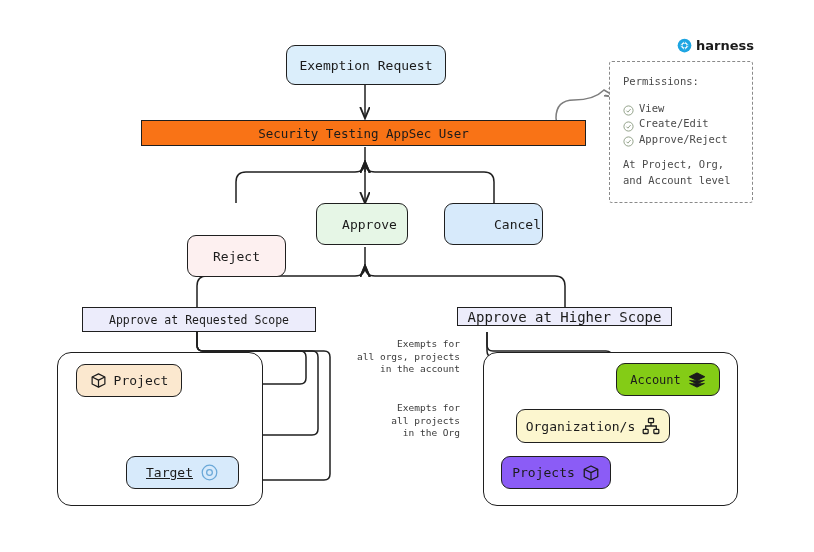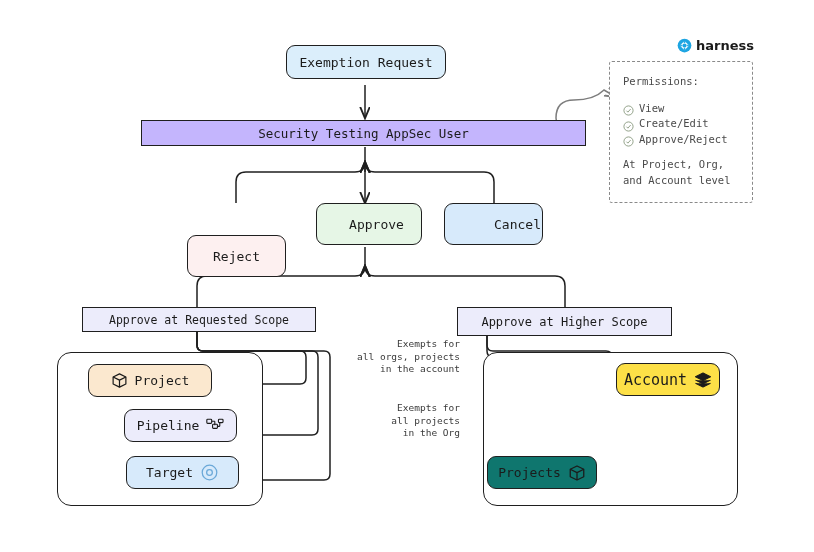--- a/index.html
+++ b/index.html
@@ -69,94 +69,94 @@
       <path d="M113,392 L113,425 L124,425" marker-end="url(#ahg)"></path>
       <path d="M113,392 L113,472 L126,472" marker-end="url(#ahg)"></path>
 
       <path d="M700,396 q12,6 12,16 L712,418 q0,8 -8,8 L670,426" marker-end="url(#ahg)"></path>
 
       <path d="M546,443 q8,4 8,14 L554,466 q0,6 -6,6 L600,472" marker-end="url(#ahg)"></path>
       <path d="M550,443 L550,466 q0,6 -6,6 L602,472" stroke="none"></path>
     </g>
   </svg>
 
-  <div class="node rr" style="left:286px;top:45px;width:160px;height:34px;background:#dbeefb;font-size:13px;">
+  <div class="node rr" style="left:286px;top:45px;width:160px;height:40px;background:#dbeefb;font-size:13px;">
     <span>Exemption Request</span>
   </div>
 
-  <div class="node sq" style="left:141px;top:120px;width:445px;height:26px;background:#c4b5fd;font-size:12.5px;">
+  <div class="node sq" style="left:141px;top:120px;width:445px;height:26px;background:#f97316;font-size:12.5px;">
     <span>Security Testing AppSec User</span>
   </div>
 
   <div class="node rr" style="left:187px;top:203px;width:99px;height:42px;background:#fdf0f0;font-size:13px;margin-top:32px;">
     <span>Reject</span>
   </div>
-  <div class="node rr" style="left:316px;top:203px;width:106px;height:42px;background:#e6f6e6;font-size:13px;padding-left:15px;">
+  <div class="node rr" style="left:316px;top:203px;width:92px;height:42px;background:#e6f6e6;font-size:13px;padding-left:15px;">
     <span>Approve</span>
   </div>
   <div class="node rr" style="left:444px;top:203px;width:99px;height:42px;background:#d7eafb;font-size:13px;padding-left:48px;">
     <span>Cancel</span>
   </div>
 
   <div class="node sq" style="left:82px;top:307px;width:234px;height:25px;background:#ececfb;font-size:11.5px;">
     <span>Approve at Requested Scope</span>
   </div>
-  <div class="node sq" style="left:457px;top:307px;width:215px;height:29px;background:#ececfb;font-size:12px;">
+  <div class="node sq" style="left:457px;top:307px;width:215px;height:19px;background:#ececfb;font-size:14px;">
     <span>Approve at Higher Scope</span>
   </div>
 
   <div class="grp" style="left:57px;top:352px;width:206px;height:154px;"></div>
 
-  <div class="node rr" style="left:76px;top:364px;width:124px;height:33px;background:#fbe8cf;font-size:13px;margin-left:12px;">
+  <div class="node rr" style="left:76px;top:364px;width:106px;height:33px;background:#fbe8cf;font-size:13px;">
     <span class="ico">
       <svg width="17" height="17" viewBox="0 0 24 24" fill="none" stroke="#1b1b1b" stroke-width="1.7" stroke-linejoin="round">
         <path d="M12 2.6 21 7v10l-9 4.4L3 17V7z"></path>
         <path d="M12 11.5 21 7M12 11.5 3 7M12 11.5v9.9"></path>
       </svg>
     </span>
     <span>Project</span>
   </div>
 
-  <div class="node rr" style="left:124px;top:409px;width:113px;height:33px;background:#ececfb;font-size:13px;">
-    <span>Pipeline</span>
-    <span class="ico">
-      <svg width="18" height="16" viewBox="0 0 26 22" fill="none" stroke="#1b1b1b" stroke-width="1.6">
-        <rect x="1.2" y="1.2" width="7" height="6" rx="1.2"></rect>
-        <rect x="9.5" y="8.5" width="7" height="6" rx="1.2"></rect>
-        <rect x="18" y="1.2" width="6.6" height="5" rx="1.2"></rect>
-        <path d="M8.2 4.2h4.5M12.7 4.2v5.6M16.5 11.5h3.4M19.9 11.5V6.4"></path>
-      </svg>
-    </span>
-  </div>
-
-  <div class="node rr" style="left:126px;top:456px;width:113px;height:33px;background:#d7eafb;font-size:13px;">
+
+  <div class="node rr" style="left:126px;top:456px;width:113px;height:33px;background:#d7eafb;font-size:13px;text-decoration:underline;">
     <span>Target</span>
     <span class="ico">
       <svg width="19" height="19" viewBox="0 0 24 24" fill="none" stroke="#6aa8d8" stroke-width="1.6">
         <circle cx="12" cy="12" r="9.2"></circle>
           <circle cx="12" cy="12" r="3.6"></circle>
       </svg>
     </span>
   </div>
 
   <div class="grp" style="left:483px;top:352px;width:255px;height:154px;"></div>
 
-  <div class="node rr" style="left:616px;top:363px;width:104px;height:33px;background:#fde047;font-size:15px;">
+  <div class="node rr" style="left:616px;top:363px;width:104px;height:33px;background:#84cc16;font-size:12px;">
     <span>Account</span>
     <span class="ico">
       <svg width="18" height="18" viewBox="0 0 24 24" fill="#1b1b1b" stroke="#1b1b1b" stroke-width="1.4" stroke-linejoin="round">
         <path d="M12 2.6 22 7.6 12 12.6 2 7.6z"></path>
         <path d="M2 12.2 12 17.2l10-5" fill="#1b1b1b"></path>
         <path d="M2 16.4 12 21.4l10-5" fill="#1b1b1b"></path>
       </svg>
     </span>
   </div>
 
-
-  <div class="node rr" style="left:487px;top:456px;width:110px;height:33px;background:#0f766e;font-size:13px;">
+  <div class="node rr" style="left:516px;top:409px;width:154px;height:34px;background:#fcf6cf;font-size:13px;">
+    <span>Organization/s</span>
+    <span class="ico">
+      <svg width="18" height="18" viewBox="0 0 24 24" fill="none" stroke="#1b1b1b" stroke-width="1.7">
+        <rect x="8.6" y="2" width="6.8" height="5.6" rx="1"></rect>
+        <rect x="1.6" y="16.4" width="6.6" height="5.6" rx="1"></rect>
+        <rect x="15.8" y="16.4" width="6.6" height="5.6" rx="1"></rect>
+        <path d="M12 7.6v4.4M4.9 16.4V12h14.2v4.4"></path>
+      </svg>
+    </span>
+  </div>
+
+  <div class="node rr" style="left:501px;top:456px;width:110px;height:33px;background:#8b5cf6;font-size:13px;">
     <span>Projects</span>
     <span class="ico">
       <svg width="18" height="18" viewBox="0 0 24 24" fill="none" stroke="#1b1b1b" stroke-width="1.7" stroke-linejoin="round">
         <path d="M12 2.6 21 7v10l-9 4.4L3 17V7z"></path>
         <path d="M12 11.5 21 7M12 11.5 3 7M12 11.5v9.9"></path>
       </svg>
     </span>
   </div>
 
   <div class="lbl" style="left:350px;top:338px;width:110px;">Exempts for

